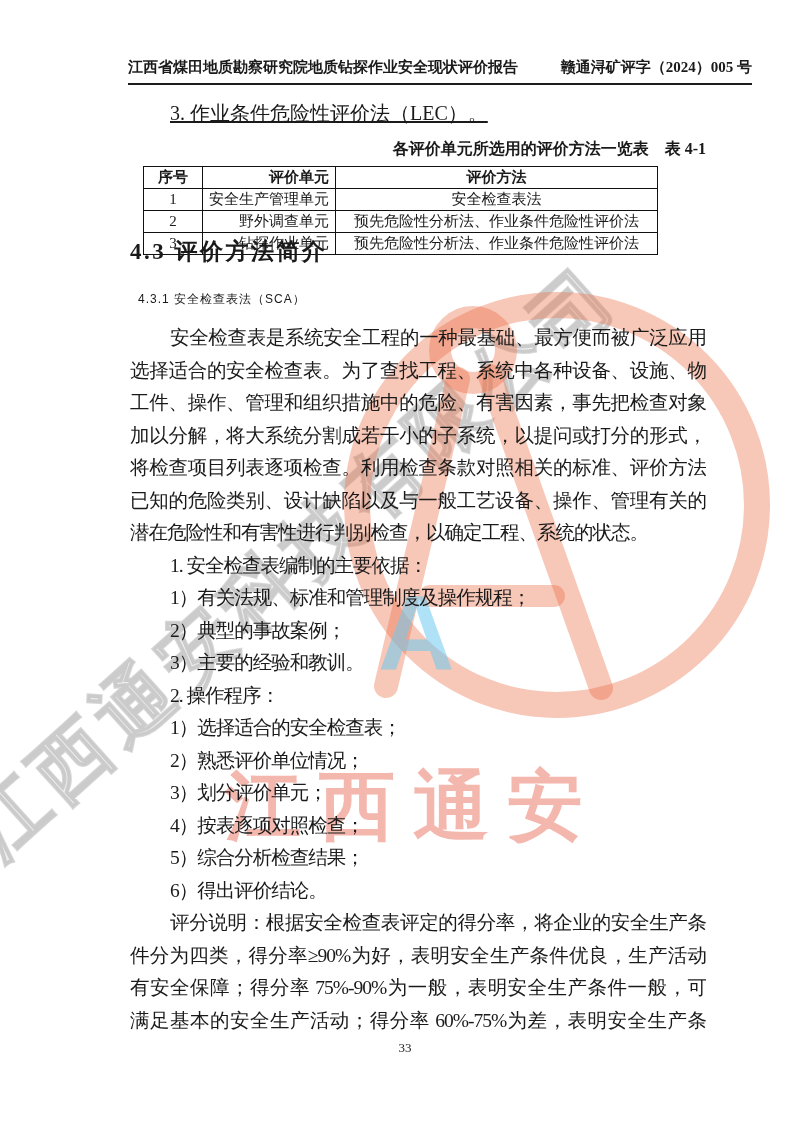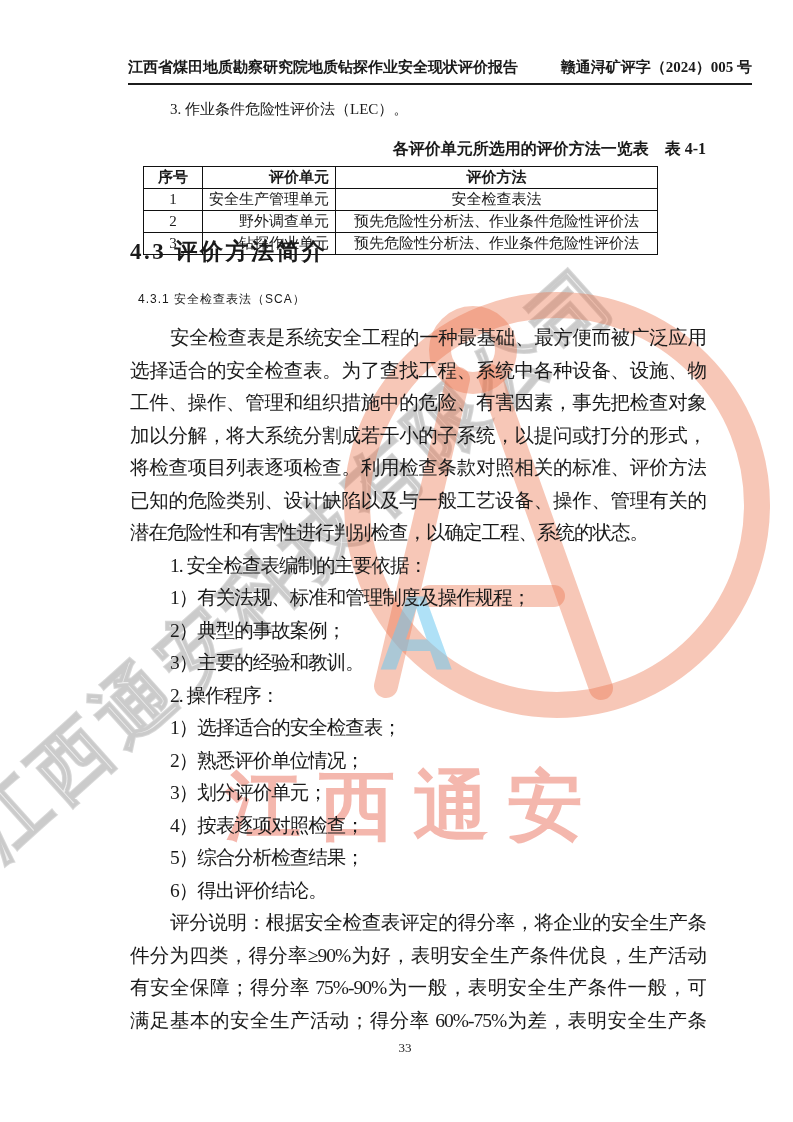--- a/index.html
+++ b/index.html
@@ -18,22 +18,22 @@
            color:rgba(110,200,240,0.55);line-height:1;}
   .wm-red-text{position:absolute;left:225px;top:728px;white-space:nowrap;
                font-size:76px;font-weight:bold;letter-spacing:18px;line-height:1;
                color:rgba(228,84,60,0.42);margin-top:40px;}
   
   .content{position:absolute;inset:0;z-index:1;}
   .hdr{position:absolute;left:128px;top:58px;width:624px;display:flex;
        justify-content:space-between;align-items:flex-end;
        border-bottom:2px solid #1c1c1c;padding-bottom:6px;
        font-size:15px;font-weight:bold;}
-  .intro{position:absolute;left:130px;top:100px;width:576px;font-size:15px;
-         padding-left:40px;box-sizing:border-box;}
+  .intro{position:absolute;left:130px;top:100px;width:576px;font-size:20px;
+         padding-left:40px;box-sizing:border-box;text-decoration:underline;}
   .tbl-title{position:absolute;left:130px;top:139px;width:576px;text-align:right;
              font-size:16px;font-weight:bold;}
   table.methods{position:absolute;left:143px;top:166px;width:515px;
                 border-collapse:collapse;font-size:15px;table-layout:fixed;}
   .methods th,.methods td{border:1.5px solid #111;height:21px;line-height:21px;
                 padding:0 6px;overflow:hidden;white-space:nowrap;margin-top:44px;}
   .methods th{text-align:center;font-weight:bold;}
   .methods .c1{width:46px;text-align:center;}
   .methods .c2{width:120px;text-align:right;}
   .methods .c3{text-align:center;}

